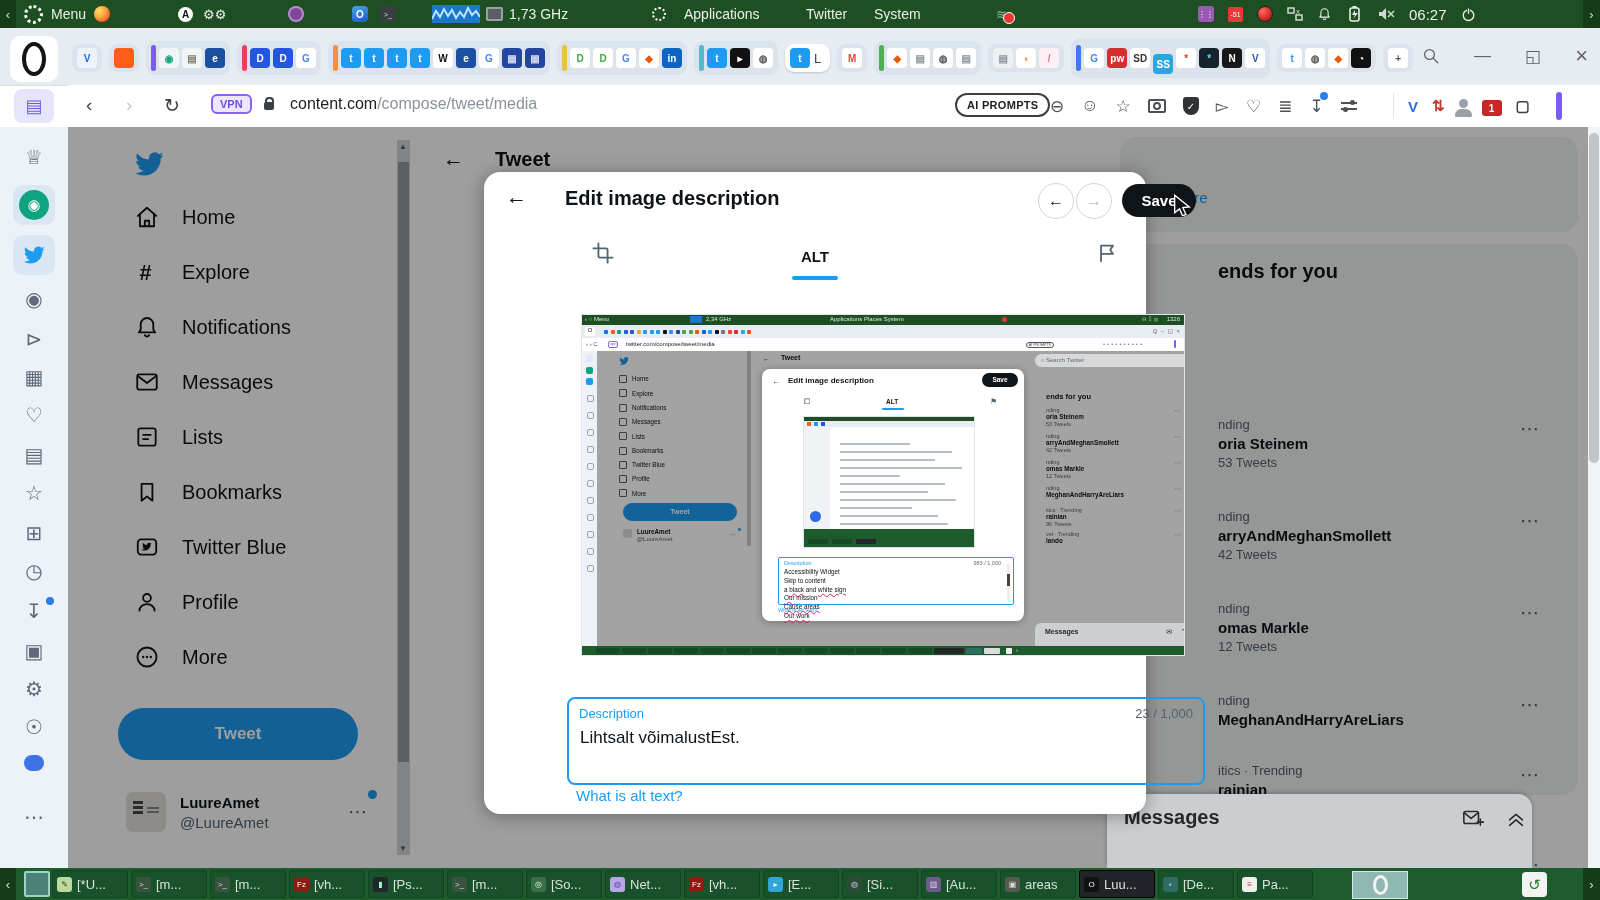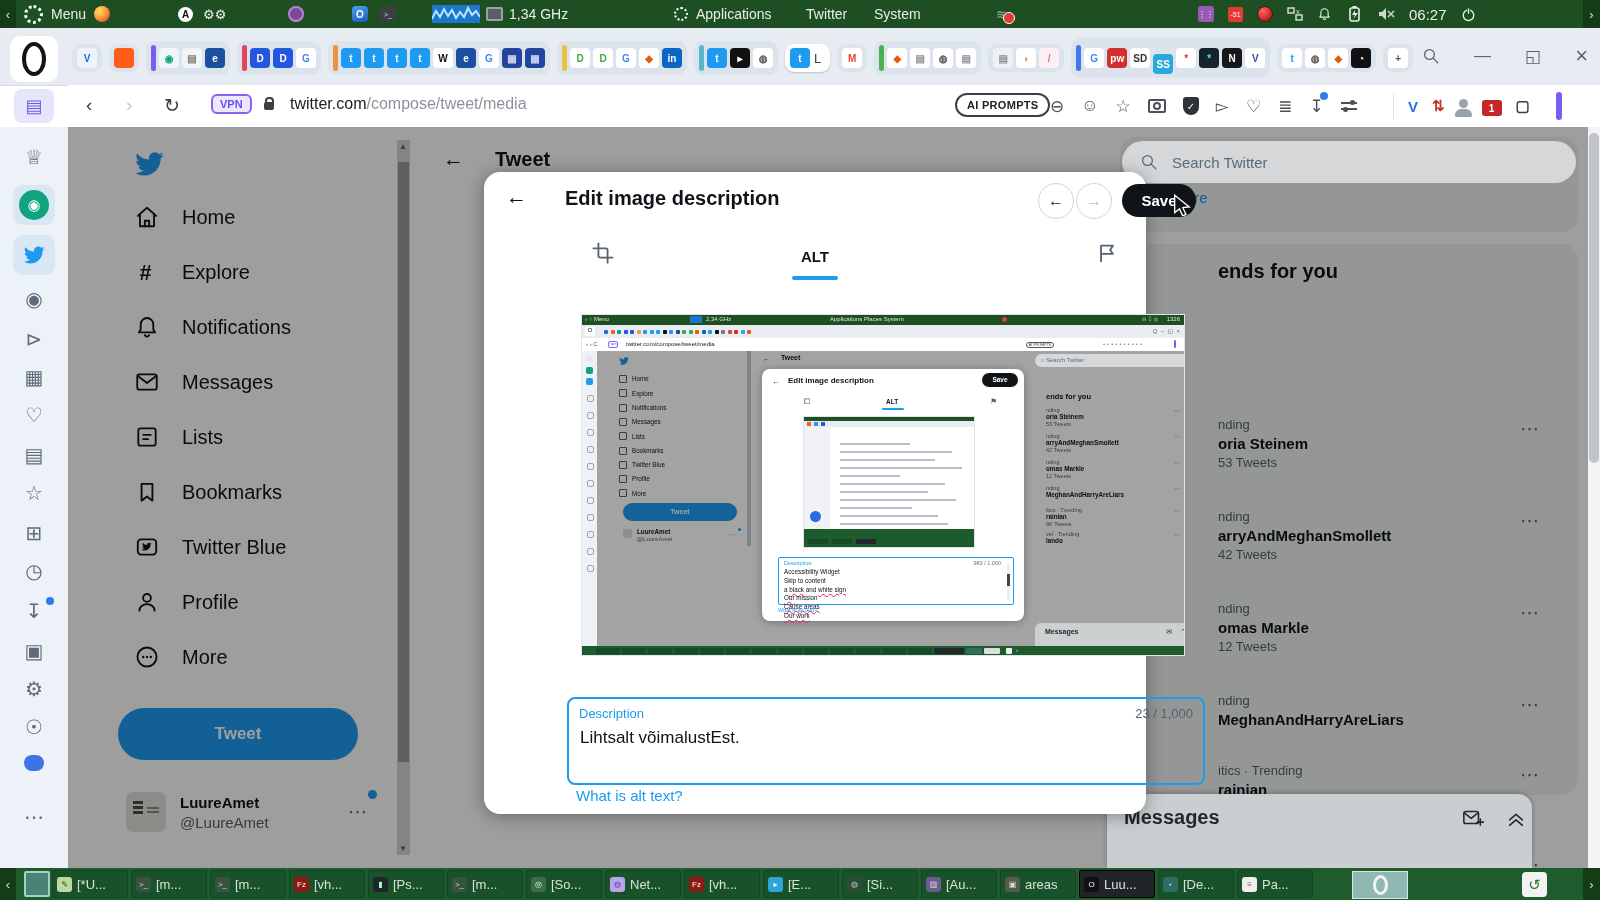--- a/index.html
+++ b/index.html
@@ -184,23 +184,23 @@
     <div class="it" style="left:352px;gap:12px;">
       <span class="operachip">O</span>
       <span class="termchip">&gt;_</span>
     </div>
     <div class="it" style="left:432px;gap:6px;">
       <svg width="48" height="18">
           <rect width="48" height="18" fill="#1a77c9"></rect>
           <polyline points="0,14 4,6 8,12 12,4 16,11 20,5 24,13 28,7 32,12 36,3 40,10 44,6 48,12" fill="none" stroke="#bfe3ff" stroke-width="2"></polyline>
         </svg>
       <span class="cpuchip"></span>
-      <span>1,34 GHz</span>
-    </div>
-    <div class="it" style="left:674px;gap:8px;">
+      <span>1,73 GHz</span>
+    </div>
+    <div class="it" style="left:652px;gap:18px;">
       <span class="menulogo" style="width:10px;height:10px;border-width:2px;"></span>
       <span>Applications</span>
     </div>
     <div class="it" style="left:806px;">
         <span>Twitter</span>
       </div>
     <div class="it" style="left:874px;">
         <span>System</span>
       </div>
     <div class="it" style="left:996px;gap:2px;">
@@ -340,21 +340,21 @@
     <span>◱</span>
     <span style="font-size:22px;">×</span>
   </div>
 
   <div id="toolbar">
     <span class="abs navg" style="left:18px;top:9px;">‹</span>
     <span class="abs navg dis" style="left:58px;top:9px;">›</span>
     <span class="abs navg" style="left:96px;top:9px;">↻</span>
     <span id="vpnbadge">VPN</span>
     <span class="lock"></span>
-    <div id="urltext"><span>twitter.com</span><span class="path">/compose/tweet/media</span></div>
+    <div id="urltext"><span>content.com</span><span class="path">/compose/tweet/media</span></div>
     <span id="aipill">AI PROMPTS</span>
     <div id="tbicons">
         <div class="gl">⊖</div>
         <div class="gl">☺</div>
         <div class="gl">☆</div>
         <div class="cam"></div>
         <div class="shield">✓</div>
         <div class="gl">▻</div>
         <div class="gl">♡</div>
         <div class="gl">≣</div>
@@ -562,27 +562,20 @@
         </div>
         <div class="trend" style="top: 609px;">
           <div class="c">vel · Trending</div>
           <div class="tdots">⋯</div>
         </div>
       </div>
     <div id="dim"></div>
     <div id="pagesb">
         <div class="th"></div>
       </div>
-    <div id="searchpill">
-      <svg viewBox="0 0 24 24" class="osvg">
-          <circle cx="10" cy="10" r="6.5"></circle>
-          <path d="M15.5 15.5 21 21"></path>
-        </svg>
-      <span>Search Twitter</span>
-    </div>
     <div id="msgdrawer">
       <span class="tt">Messages</span>
       <svg viewBox="0 0 24 24" class="osvg" style="left:355px;">
           <rect x="2" y="5" width="16" height="13" rx="2"></rect>
           <path d="M2.5 6.5 10 12.5l7.5-6"></path>
           <path d="M20 13v7M16.5 16.5h7"></path>
         </svg>
       <svg viewBox="0 0 24 24" class="osvg" style="left:398px;">
           <path d="M5 14l7-6 7 6"></path>
           <path d="M5 20l7-6 7 6"></path>

